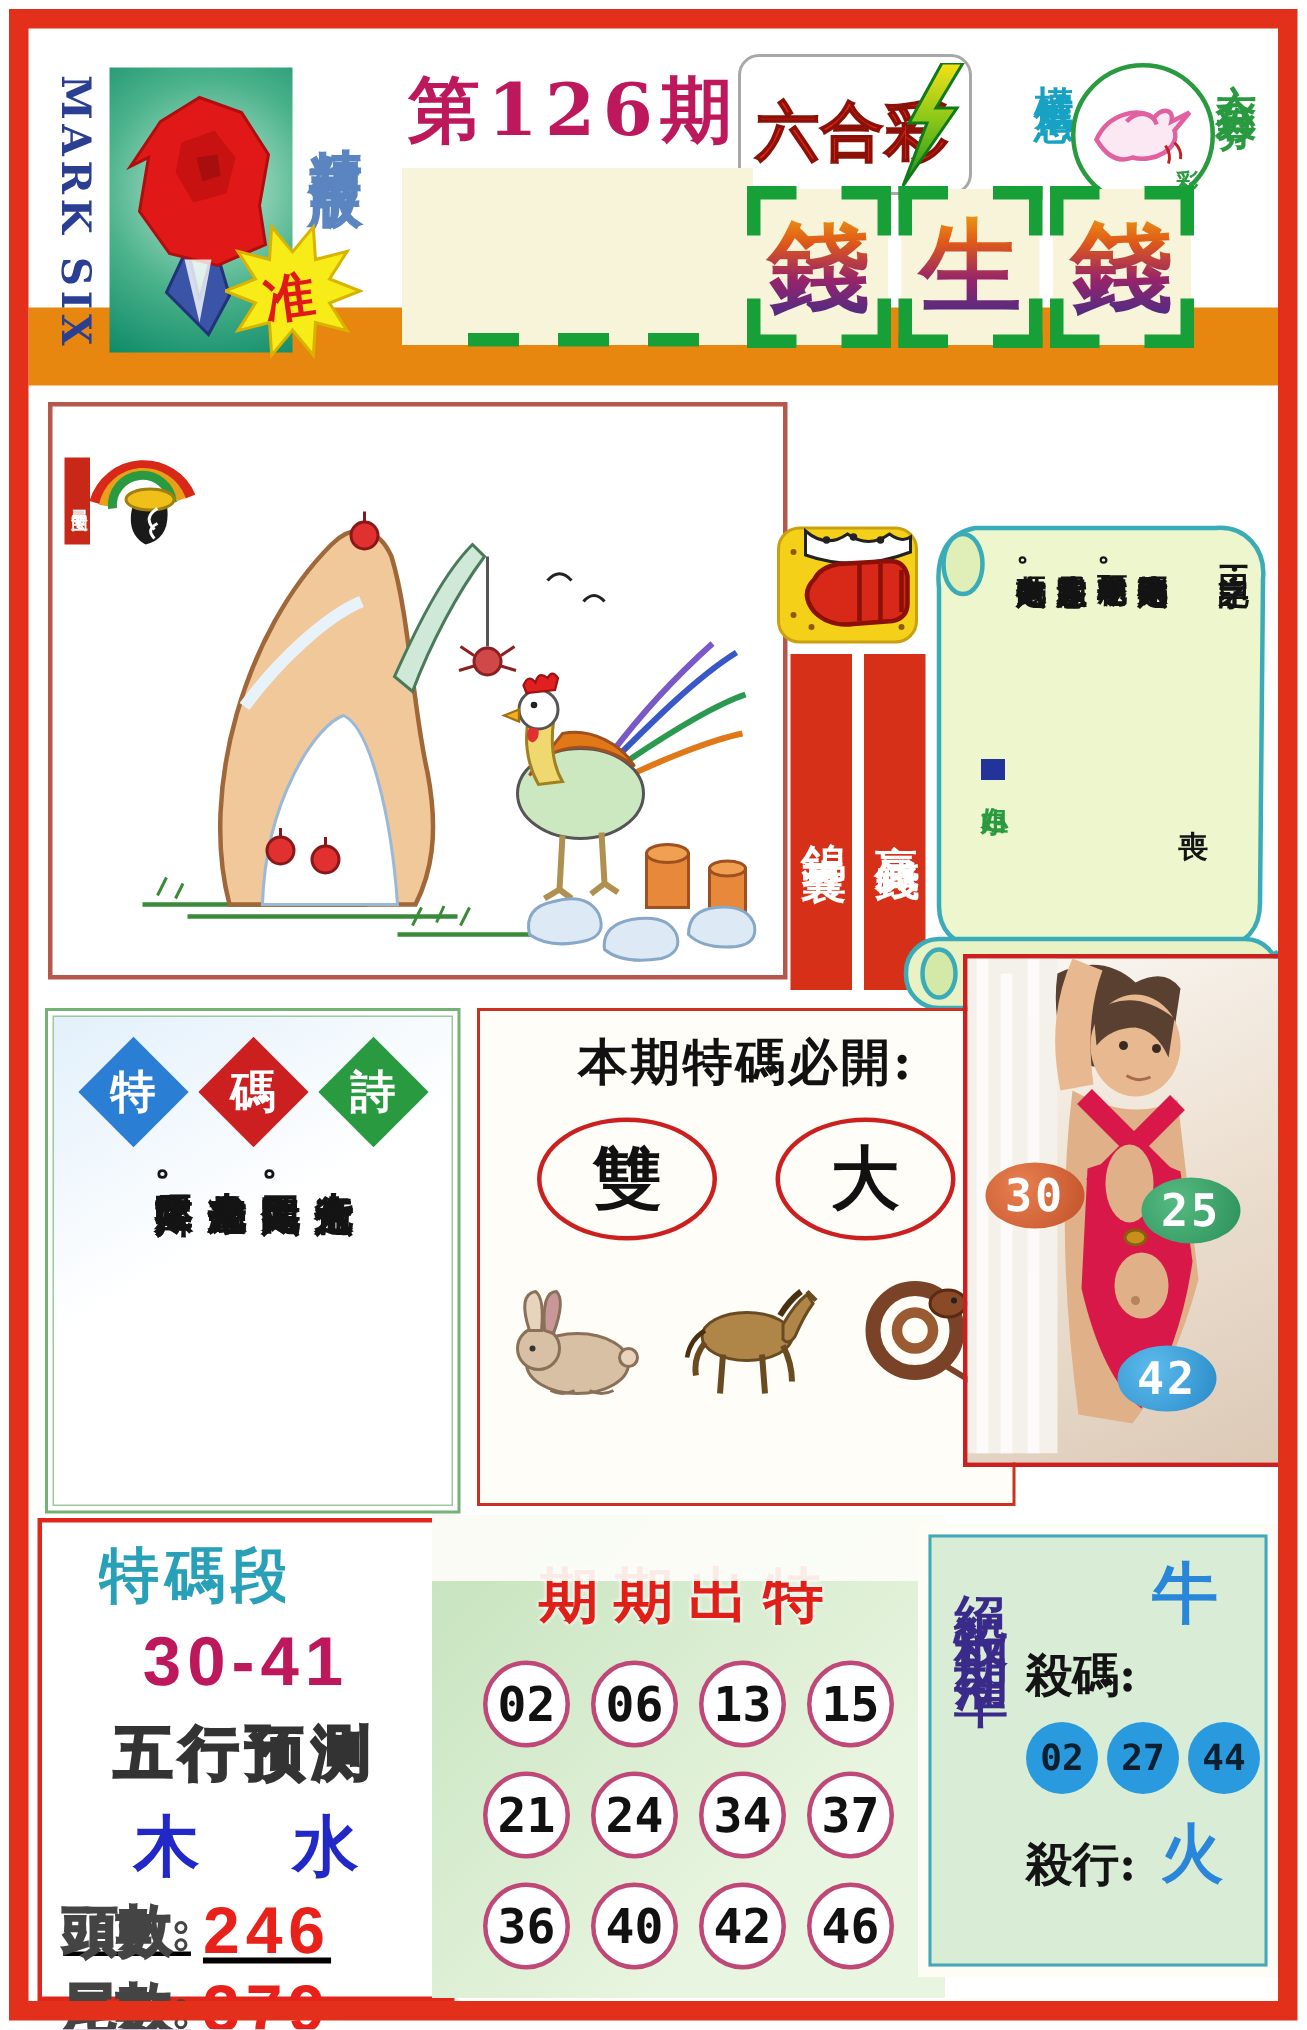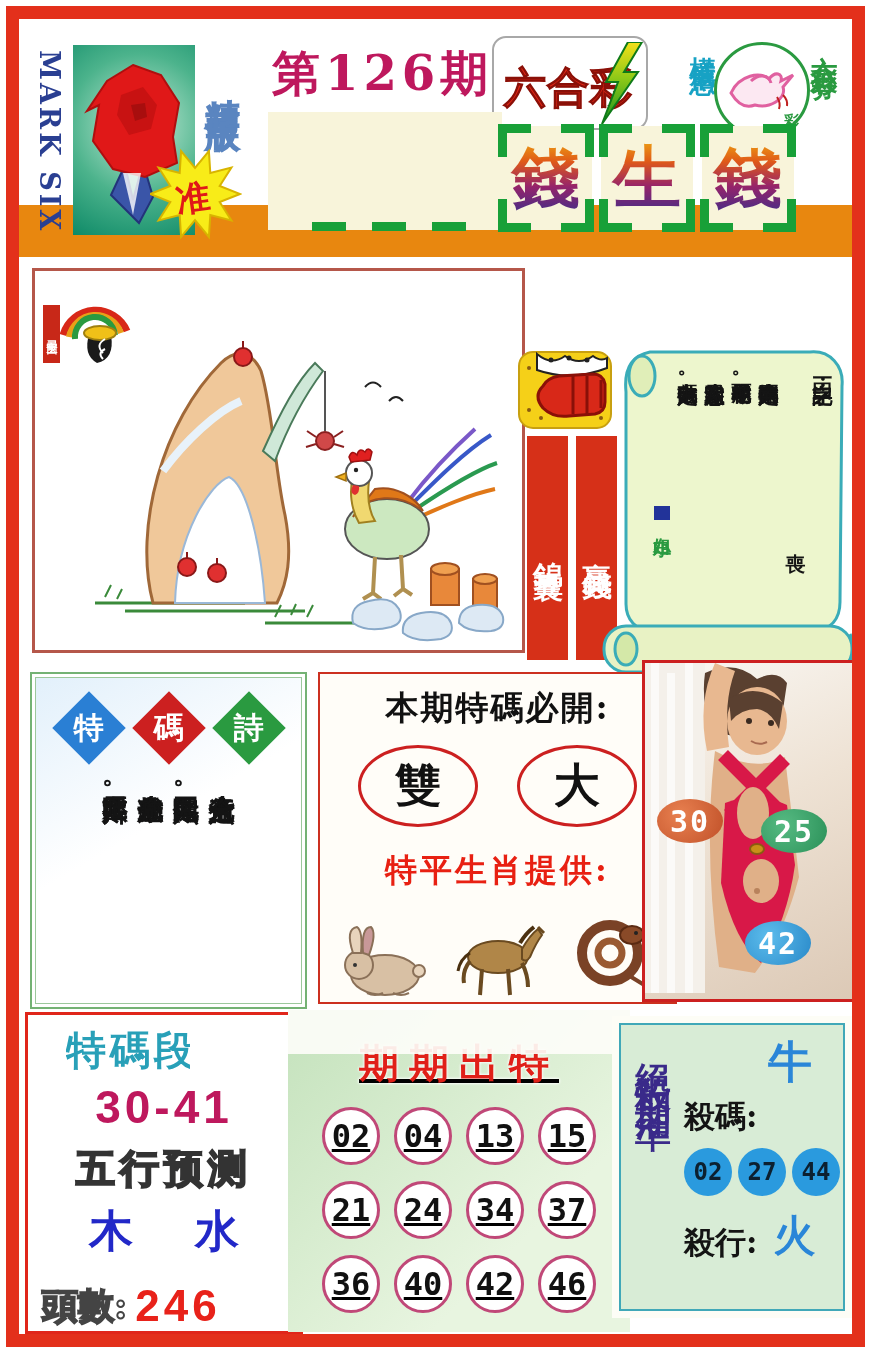--- a/index.html
+++ b/index.html
@@ -78,42 +78,42 @@
   
   .pred-panel{left:318px;top:672px;width:359px;height:332px;border:2px solid #cc3020;background:#fffdf8;box-sizing:border-box;}
   .pred-title{margin-top:12px;text-align:center;font:bold 33px "DejaVu Serif",serif;color:#111;letter-spacing:2px;}
   .pick-row{display:flex;justify-content:space-evenly;margin-top:14px;}
   .pick{width:114px;height:76px;border:3px solid #cc2020;border-radius:50%;
       font:bold 46px "DejaVu Serif",serif;color:#111;}
   .zodiac-title{margin-top:22px;text-align:center;font:bold 32px "DejaVu Serif",serif;color:#e82012;letter-spacing:3px;}
   .zodiac-row{display:flex;justify-content:space-evenly;align-items:flex-end;margin-top:14px;height:92px;}
 
   
-  .photo-panel{left:642px;top:660px;width:210px;height:336px;border:3px solid #cc2020;
+  .photo-panel{left:642px;top:636px;width:210px;height:336px;border:3px solid #cc2020;
       background:linear-gradient(155deg,#faf8f4 0%,#eee2d4 45%,#dcc9b6 100%);overflow:hidden;}
   .oval{position:absolute;width:66px;height:44px;border-radius:50%;color:#fff;
       font:bold 30px "DejaVu Sans Mono",monospace;display:flex;align-items:center;justify-content:center;letter-spacing:2px;}
   .oval-30{left:12px;top:136px;background:radial-gradient(circle at 35% 35%,#e88050,#c05028);}
   .oval-38{left:116px;top:146px;background:radial-gradient(circle at 35% 35%,#56ba82,#2a9058);}
   .oval-42{left:100px;top:258px;background:radial-gradient(circle at 35% 35%,#5cbcec,#2888c8);}
 
   
   .range-panel{left:25px;top:1012px;width:278px;height:322px;border:3px solid #e0261a;background:#fff;box-sizing:border-box;}
   .range-title-wrap{width:124px;overflow:hidden;white-space:nowrap;margin:8px 0 0 38px;}
   .range-title{font:bold 40px "Liberation Sans",sans-serif;color:#28a0b8;letter-spacing:4px;}
   .range-value{text-align:center;font:bold 46px "Liberation Sans",sans-serif;color:#be185d;letter-spacing:4px;margin-top:2px;}
   .wuxing-title{text-align:center;font:bold 39px "DejaVu Serif",serif;color:#ffe212;-webkit-text-stroke:2px #333;letter-spacing:5px;margin-top:8px;}
   .wuxing-values{display:flex;justify-content:center;gap:62px;font:bold 44px "DejaVu Serif",serif;color:#2228c8;margin-top:6px;}
-  .ht-row{display:flex;align-items:center;margin:20px 0 0 14px;}
+  .ht-row{display:flex;align-items:flex-start;margin:2px 0 0 14px;text-decoration:underline;}
   .ht-label{font:bold 36px "DejaVu Serif",serif;color:#fff;-webkit-text-stroke:2px #444;}
   .ht-value{font:bold 44px "Liberation Sans",sans-serif;color:#e8221a;letter-spacing:4px;margin-left:8px;}
 
   
   .grid-panel{left:288px;top:1010px;width:342px;height:322px;z-index:1;
-      background:linear-gradient(135deg,#c4e2bc 0%,#e8f5e0 70%);text-decoration:underline;}
+      background:linear-gradient(135deg,#c4e2bc 0%,#e8f5e0 70%);}
   .grid-title{margin-top:26px;text-align:center;font:bold 40px "DejaVu Serif",serif;color:#e02018;letter-spacing:10px;
       text-shadow:0 0 3px #fff,0 0 3px #fff;}
   .grid-overlay{position:absolute;left:0;top:0;right:0;height:44px;background:rgba(253,253,248,0.92);z-index:2;}
   .ball-grid{display:grid;grid-template-columns:repeat(4,58px);gap:16px 14px;justify-content:center;margin-top:16px;}
   .ball{width:58px;height:58px;border:3px solid #c04878;border-radius:50%;background:#fff;box-sizing:border-box;
       font:bold 32px "DejaVu Sans Mono",monospace;color:#111;display:flex;align-items:center;justify-content:center;}
 
   
   .kill-panel{left:612px;top:1016px;width:240px;height:302px;background:#fdfdf6;padding:7px;box-sizing:border-box;z-index:3;}
   .kill-inner{width:100%;height:100%;border:2px solid #40a8b8;background:#d8ecd6;box-sizing:border-box;display:flex;}
@@ -356,21 +356,20 @@
       </div>
     </div>
   </div>
 
   <div class="abs pred-panel">
     <div class="pred-title">本期特碼必開:</div>
     <div class="pick-row">
       <div class="pick ctr">雙</div>
       <div class="pick ctr">大</div>
     </div>
-    <div class="zodiac-title">特平生肖提供:</div>
     <div class="zodiac-row">
       <svg width="92" height="80" viewBox="0 0 92 80">
         <ellipse cx="48" cy="56" rx="34" ry="20" fill="#d8c0a4" stroke="#8a7058" stroke-width="2"></ellipse>
         <circle cx="22" cy="46" r="14" fill="#d8c0a4" stroke="#8a7058" stroke-width="2"></circle>
         <path d="M16,34 Q8,10 20,8 Q26,12 24,34 Z" fill="#e8d4bc" stroke="#8a7058" stroke-width="2"></path>
         <path d="M26,34 Q24,8 34,8 Q40,14 32,36 Z" fill="#c89898" stroke="#8a7058" stroke-width="2"></path>
         <circle cx="18" cy="46" r="2" fill="#333"></circle>
         <circle cx="82" cy="52" r="6" fill="#e8d4bc" stroke="#8a7058" stroke-width="2"></circle>
         <path d="M30,74 q8,4 16,0 M56,74 q8,4 16,0" stroke="#8a7058" stroke-width="2" fill="none"></path>
       </svg>
@@ -434,21 +433,21 @@
       <span class="ht-label">尾數:</span>
       <span class="ht-value">379</span>
     </div>
   </div>
 
   <div class="abs grid-panel">
     <div class="grid-title">期期出特</div>
     <div class="grid-overlay"></div>
     <div class="ball-grid">
       <div class="ball">02</div>
-      <div class="ball">04</div>
+      <div class="ball">06</div>
       <div class="ball">13</div>
       <div class="ball">15</div>
       <div class="ball">21</div>
       <div class="ball">24</div>
       <div class="ball">34</div>
       <div class="ball">37</div>
       <div class="ball">36</div>
       <div class="ball">40</div>
       <div class="ball">42</div>
       <div class="ball">46</div>

